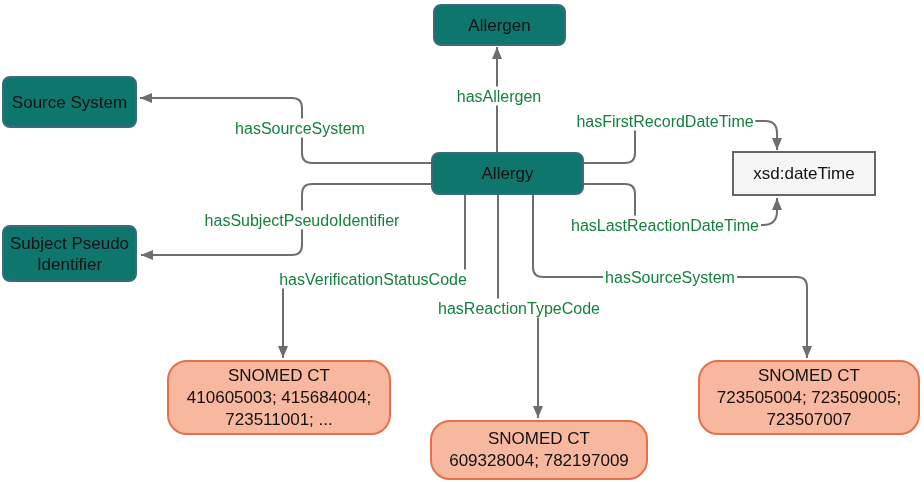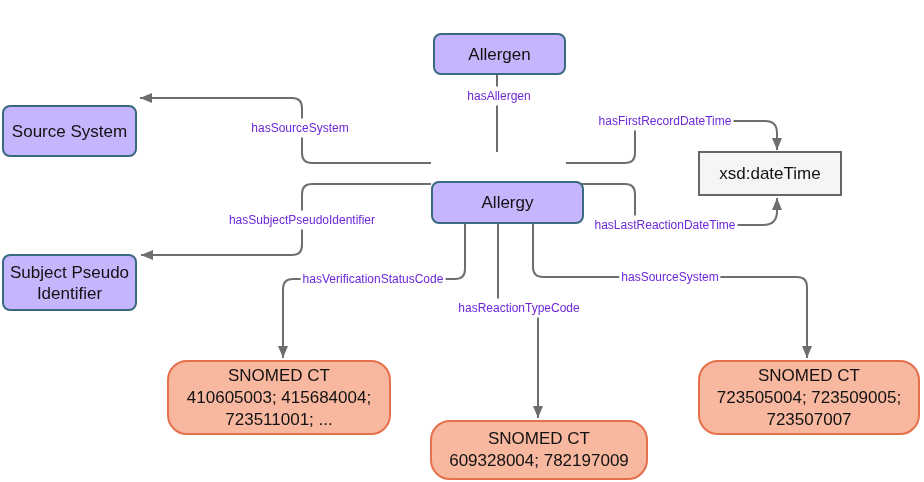--- a/index.html
+++ b/index.html
@@ -25,44 +25,43 @@
   svg.edges path.edge {
     fill: none;
     stroke: #6e6e6e;
     stroke-width: 2;
     stroke-linejoin: round;
   }
   .edge-label {
     position: absolute;
     transform: translate(-50%, -50%);
     background: #ffffff;
-    color: #6d28d9;
-    font-size: 12px;
+    color: #15803d;
+    font-size: 16px;
     line-height: 19px;
     padding: 0 2px;
     white-space: nowrap;
     z-index: 2;
   }
   .node {
     position: absolute;
     box-sizing: border-box;
     display: flex;
     flex-direction: column;
     align-items: center;
     justify-content: center;
     text-align: center;
     z-index: 3;
     font-size: 17px;
     line-height: 21px;
   }
   .node.class {
-    background: #c4b5fd;
+    background: #0f766e;
     border: 2px solid #3a6a80;
     border-radius: 8px;
-    margin-top: 29px;
   }
   .node.datatype {
     background: #f5f5f5;
     border: 2px solid #666666;
     border-radius: 0;
   }
   .node.code-list {
     background: #f8b79f;
     border: 2px solid #e6704c;
     border-radius: 20px;
@@ -105,21 +104,21 @@
   </div>
 
   <div class="node class" style="left:2px; top:76px; width:135px; height:52px">
     <span>Source System</span>
   </div>
 
   <div class="node class" style="left:431px; top:152px; width:153px; height:43px">
     <span>Allergy</span>
   </div>
 
-  <div class="node datatype" style="left:698px; top:151px; width:144px; height:45px">
+  <div class="node datatype" style="left:732px; top:151px; width:144px; height:45px">
     <span>xsd:dateTime</span>
   </div>
 
   <div class="node class" style="left:2px; top:225px; width:135px; height:57px">
     <span>Subject Pseudo</span>
     <span>Identifier</span>
   </div>
 
   <div class="node code-list" style="left:167px; top:360px; width:224px; height:75px">
     <span>SNOMED CT</span>

